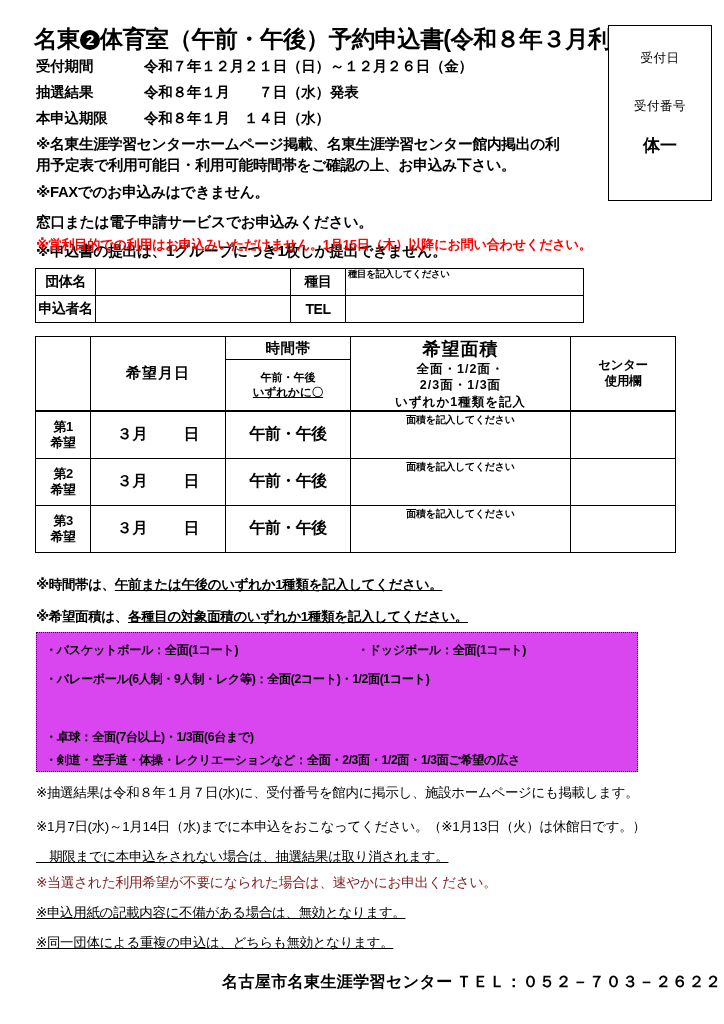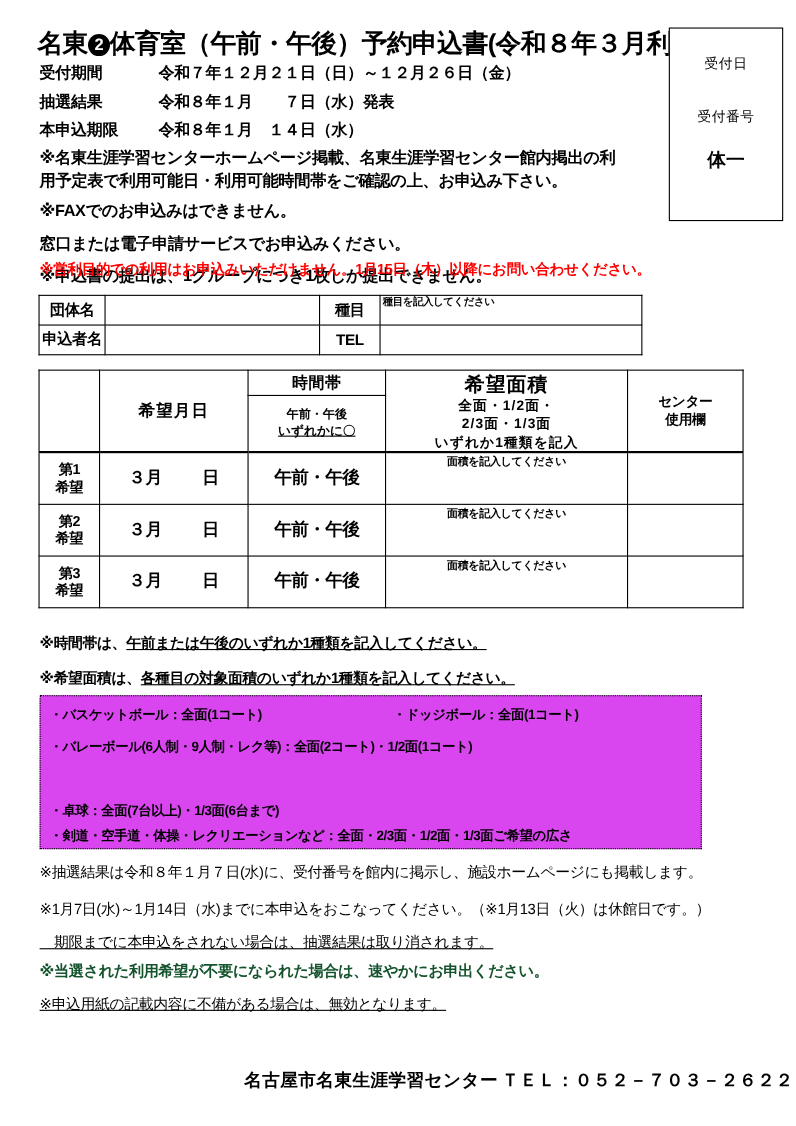--- a/index.html
+++ b/index.html
@@ -275,22 +275,22 @@
     font-weight: normal;
   }
   .fn-1 { top: 784px; }
   .fn-2 { top: 818px; }
   .fn-3 { top: 848px; text-decoration: underline; }
   .fn-red {
     position: absolute;
     left: 36px;
     top: 874px;
     font-size: 13.8px;
-    font-weight: bold;
-    color: #14532d;
+    font-weight: normal;
+    color: #7f1d1d;
     letter-spacing: -0.35px;
     white-space: nowrap;
   }
   .fn-4 { top: 904px; text-decoration: underline; }
   .fn-5 { top: 934px; text-decoration: underline; }
 
   .footer-org {
     position: absolute;
     left: 222px;
     top: 972px;
@@ -464,17 +464,18 @@
     <div class="sports-item si-2">・バレーボール(6人制・9人制・レク等)：全面(2コート)・1/2面(1コート)</div>
     <div class="sports-item si-4">・卓球：全面(7台以上)・1/3面(6台まで)</div>
     <div class="sports-item si-5">・剣道・空手道・体操・レクリエーションなど：全面・2/3面・1/2面・1/3面ご希望の広さ</div>
   </div>
 
   <div class="footnote fn-1">※抽選結果は令和８年１月７日(水)に、受付番号を館内に掲示し、施設ホームページにも掲載します。</div>
   <div class="footnote fn-2">※1月7日(水)～1月14日（水)までに本申込をおこなってください。（※1月13日（火）は休館日です。）</div>
   <div class="footnote fn-3">　期限までに本申込をされない場合は、抽選結果は取り消されます。</div>
   <div class="fn-red">※当選された利用希望が不要になられた場合は、速やかにお申出ください。</div>
   <div class="footnote fn-4">※申込用紙の記載内容に不備がある場合は、無効となります。</div>
+  <div class="footnote fn-5">※同一団体による重複の申込は、どちらも無効となります。</div>
 
   <div class="footer-org">名古屋市名東生涯学習センター</div>
   <div class="footer-tel">ＴＥＬ：０５２－７０３－２６２２</div>
 
 </div>
 
 </body></html>

